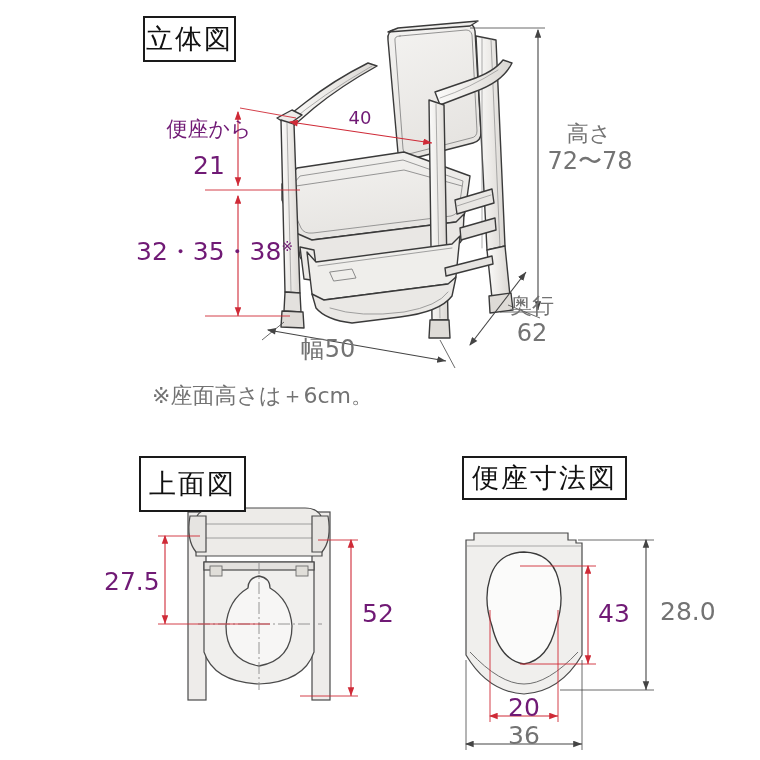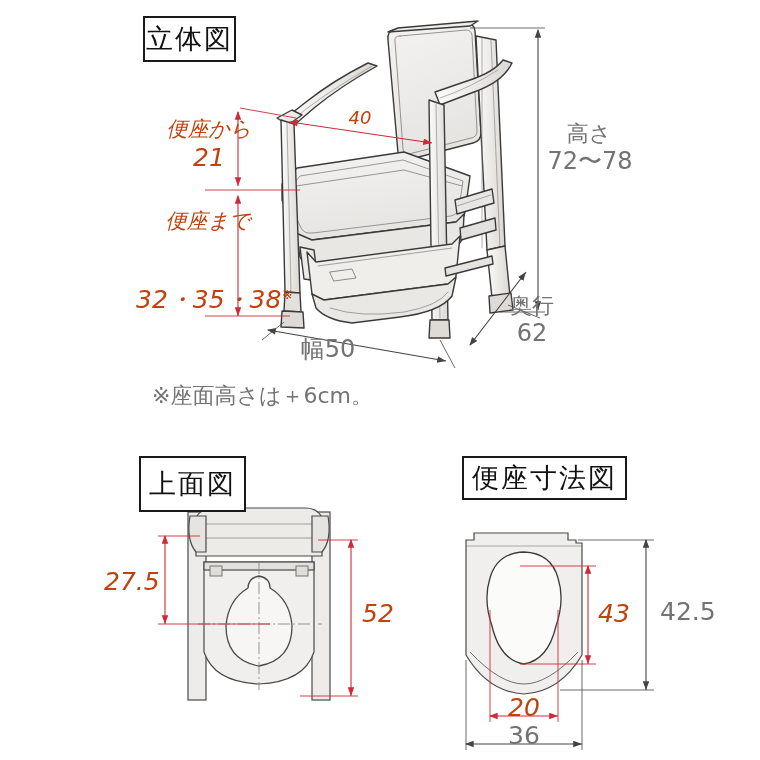--- a/index.html
+++ b/index.html
@@ -23,21 +23,21 @@
     color:#111111;
     font-family:"DejaVu Sans","Liberation Sans",sans-serif;
     font-weight:500;
   }
   .lbl{
     position:absolute;
     font-family:"DejaVu Sans","Liberation Sans",sans-serif;
     white-space:pre;
     line-height:1.12;
   }
-  .lbl.red{color:#c2410c;font-style:italic;}
+  .lbl.red{color:#701a75;}
   .lbl.dark{color:#737373;}
   .lbl.c{text-align:center;}
   .lbl.r{text-align:right;}
   .sup{font-size:0.55em;vertical-align:super;}
 </style>
 </head>
 <body>
 
 <div id="stage">
 
@@ -210,36 +210,35 @@
 
   <div class="panel-title-box" style="left:131px;top:16px;width:93px;height:46px;margin-left:12px;">立体図</div>
 
   <div class="panel-title-box" style="left:139px;top:456px;width:107px;height:56px;">上面図</div>
 
   <div class="panel-title-box" style="left:462px;top:456px;width:165px;height:44px;">便座寸法図</div>
 
   <div class="lbl red c" style="left:330px;top:108px;width:60px;font-size:18px;">40</div>
 
   <div class="lbl red c" style="left:148px;top:118px;width:122px;font-size:21px;">便座から</div>
-  <div class="lbl red c" style="left:148px;top:144px;width:122px;font-size:25px;">21</div>
-
-  <div class="lbl red c" style="left:138px;top:210px;width:140px;font-size:21px;">便座まで</div>
-  <div class="lbl red" style="left:136px;top:238px;width:150px;font-size:25px;text-align:center;margin-top:48px;"><span>32・35・38</span><span class="sup">※</span></div>
+  <div class="lbl red c" style="left:148px;top:152px;width:122px;font-size:25px;">21</div>
+
+  <div class="lbl red" style="left:136px;top:238px;width:150px;font-size:25px;text-align:center;"><span>32・35・38</span><span class="sup">※</span></div>
 
   <div class="lbl dark c" style="left:546px;top:122px;width:86px;font-size:22px;">高さ</div>
   <div class="lbl dark c" style="left:540px;top:148px;width:100px;font-size:24px;">72〜78</div>
 
   <div class="lbl dark c" style="left:496px;top:294px;width:72px;font-size:22px;">奥行</div>
   <div class="lbl dark c" style="left:496px;top:320px;width:72px;font-size:24px;">62</div>
 
   <div class="lbl dark c" style="left:272px;top:336px;width:112px;font-size:24px;">幅50</div>
 
   <div class="lbl dark" style="left:152px;top:384px;font-size:22px;">※座面高さは＋6cm。</div>
 
   <div class="lbl red r" style="left:104px;top:568px;width:54px;font-size:25px;">27.5</div>
   <div class="lbl red" style="left:362px;top:600px;font-size:25px;">52</div>
 
   <div class="lbl red" style="left:598px;top:600px;font-size:25px;">43</div>
-  <div class="lbl dark" style="left:660px;top:598px;font-size:25px;">42.5</div>
+  <div class="lbl dark" style="left:660px;top:598px;font-size:25px;">28.0</div>
   <div class="lbl red c" style="left:494px;top:694px;width:60px;font-size:25px;">20</div>
   <div class="lbl dark c" style="left:494px;top:722px;width:60px;font-size:25px;">36</div>
 
 </div>
 
 </body></html>

